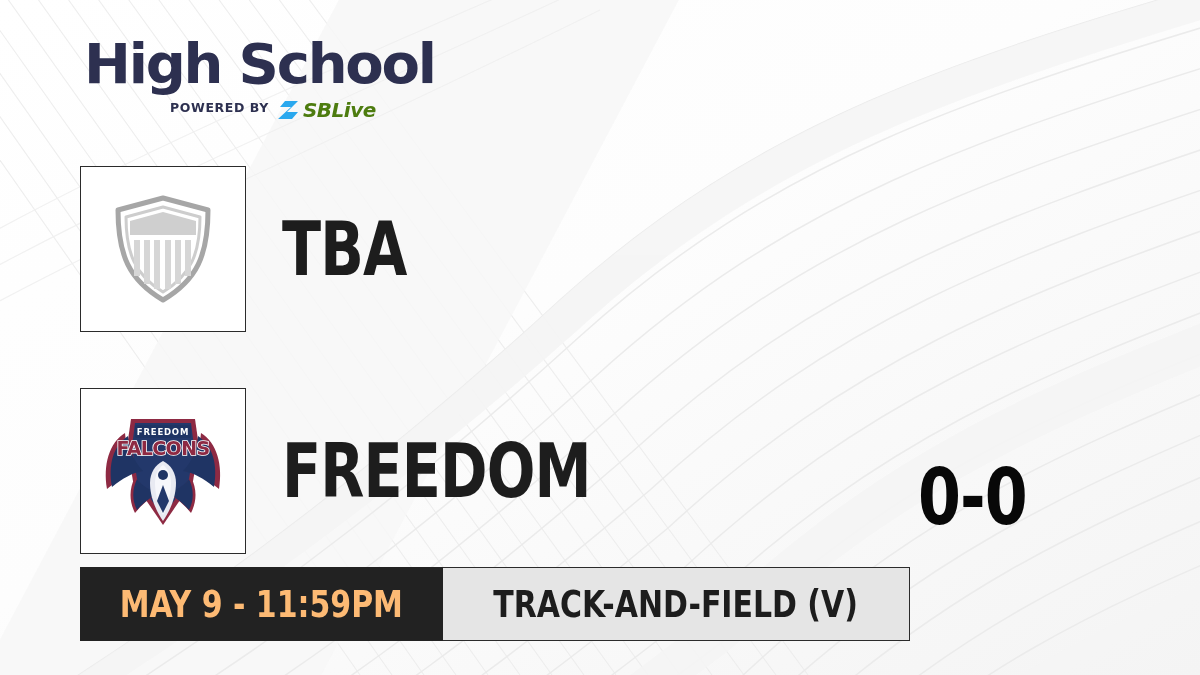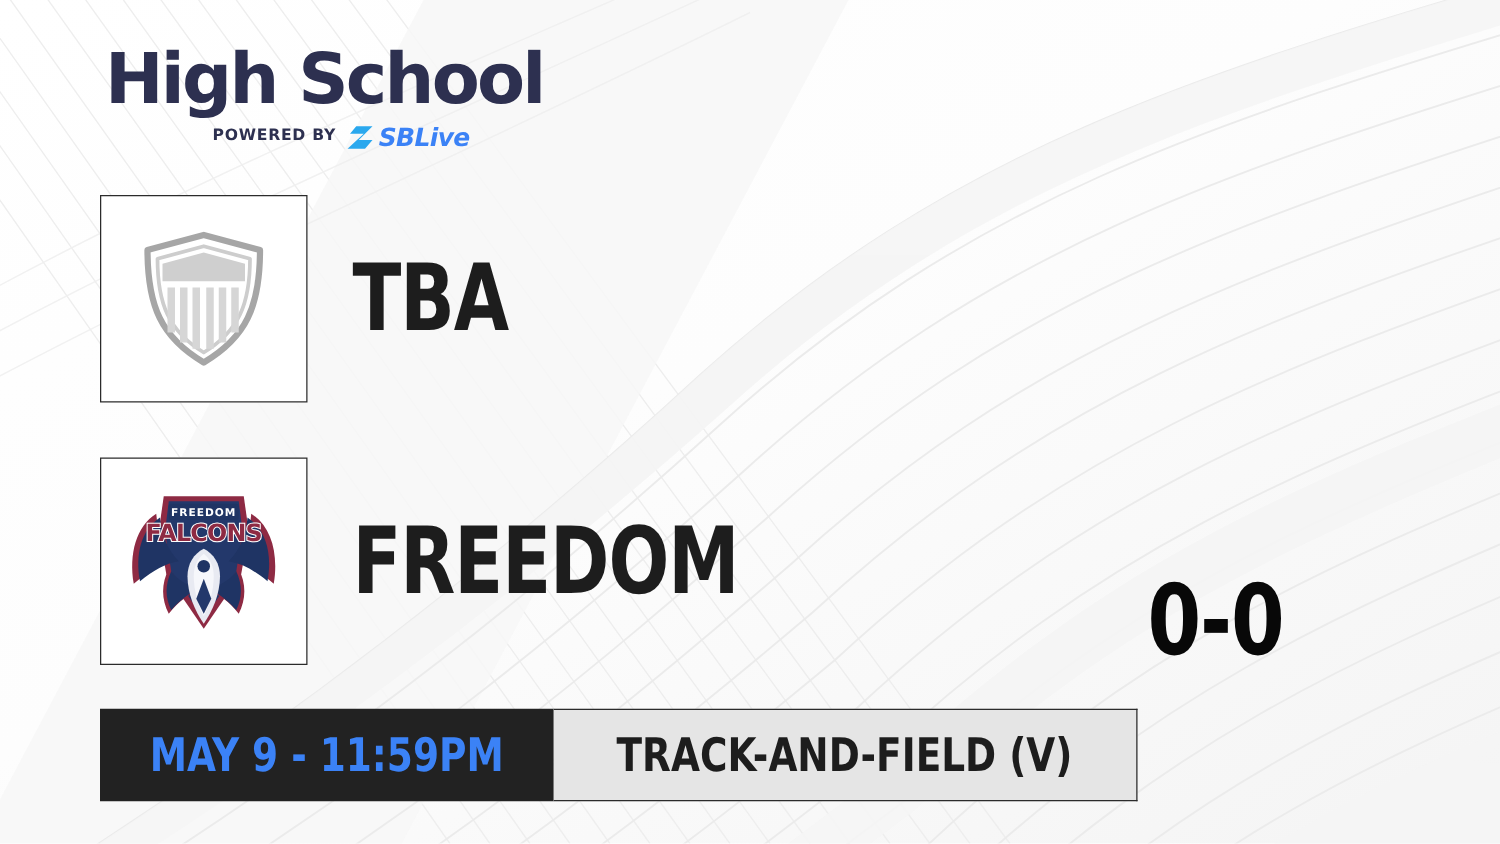--- a/index.html
+++ b/index.html
@@ -73,33 +73,33 @@
     align-items: center;
     gap: 3px;
   }
   .sblive-mark { display: block; }
   .sblive-word {
     font-family: "DejaVu Sans", sans-serif;
     font-style: italic;
     font-weight: 700;
     font-size: 20px;
     letter-spacing: -0.5px;
-    color: #3b82f6;
+    color: #4d7c0f;
     line-height: 1;
   }
 
   
   .team-row {
     position: absolute;
     z-index: 5;
     display: flex;
     align-items: center;
   }
-  .team-row.row-1 { left: 80px; top: 156px; }
-  .team-row.row-2 { left: 80px; top: 366px; }
+  .team-row.row-1 { left: 80px; top: 166px; }
+  .team-row.row-2 { left: 80px; top: 388px; }
 
   .logo-box {
     width: 166px;
     height: 166px;
     border: 1.6px solid #2b2b2b;
     background: #ffffff;
     box-sizing: border-box;
     display: flex;
     align-items: center;
     justify-content: center;
@@ -142,21 +142,21 @@
     position: absolute;
     z-index: 5;
     left: 80px;
     top: 567px;
     height: 74px;
     display: flex;
     align-items: stretch;
   }
   .infobar-date {
     background: #222222;
-    color: #3b82f6;
+    color: #fdba74;
     display: flex;
     align-items: center;
     justify-content: center;
     padding: 12px 24px;
     min-width: 345px;
     box-sizing: border-box;
   }
   .infobar-date span {
     font-family: "DejaVu Sans Condensed", "Liberation Sans Narrow", "Liberation Sans", sans-serif;
     font-weight: 700;

